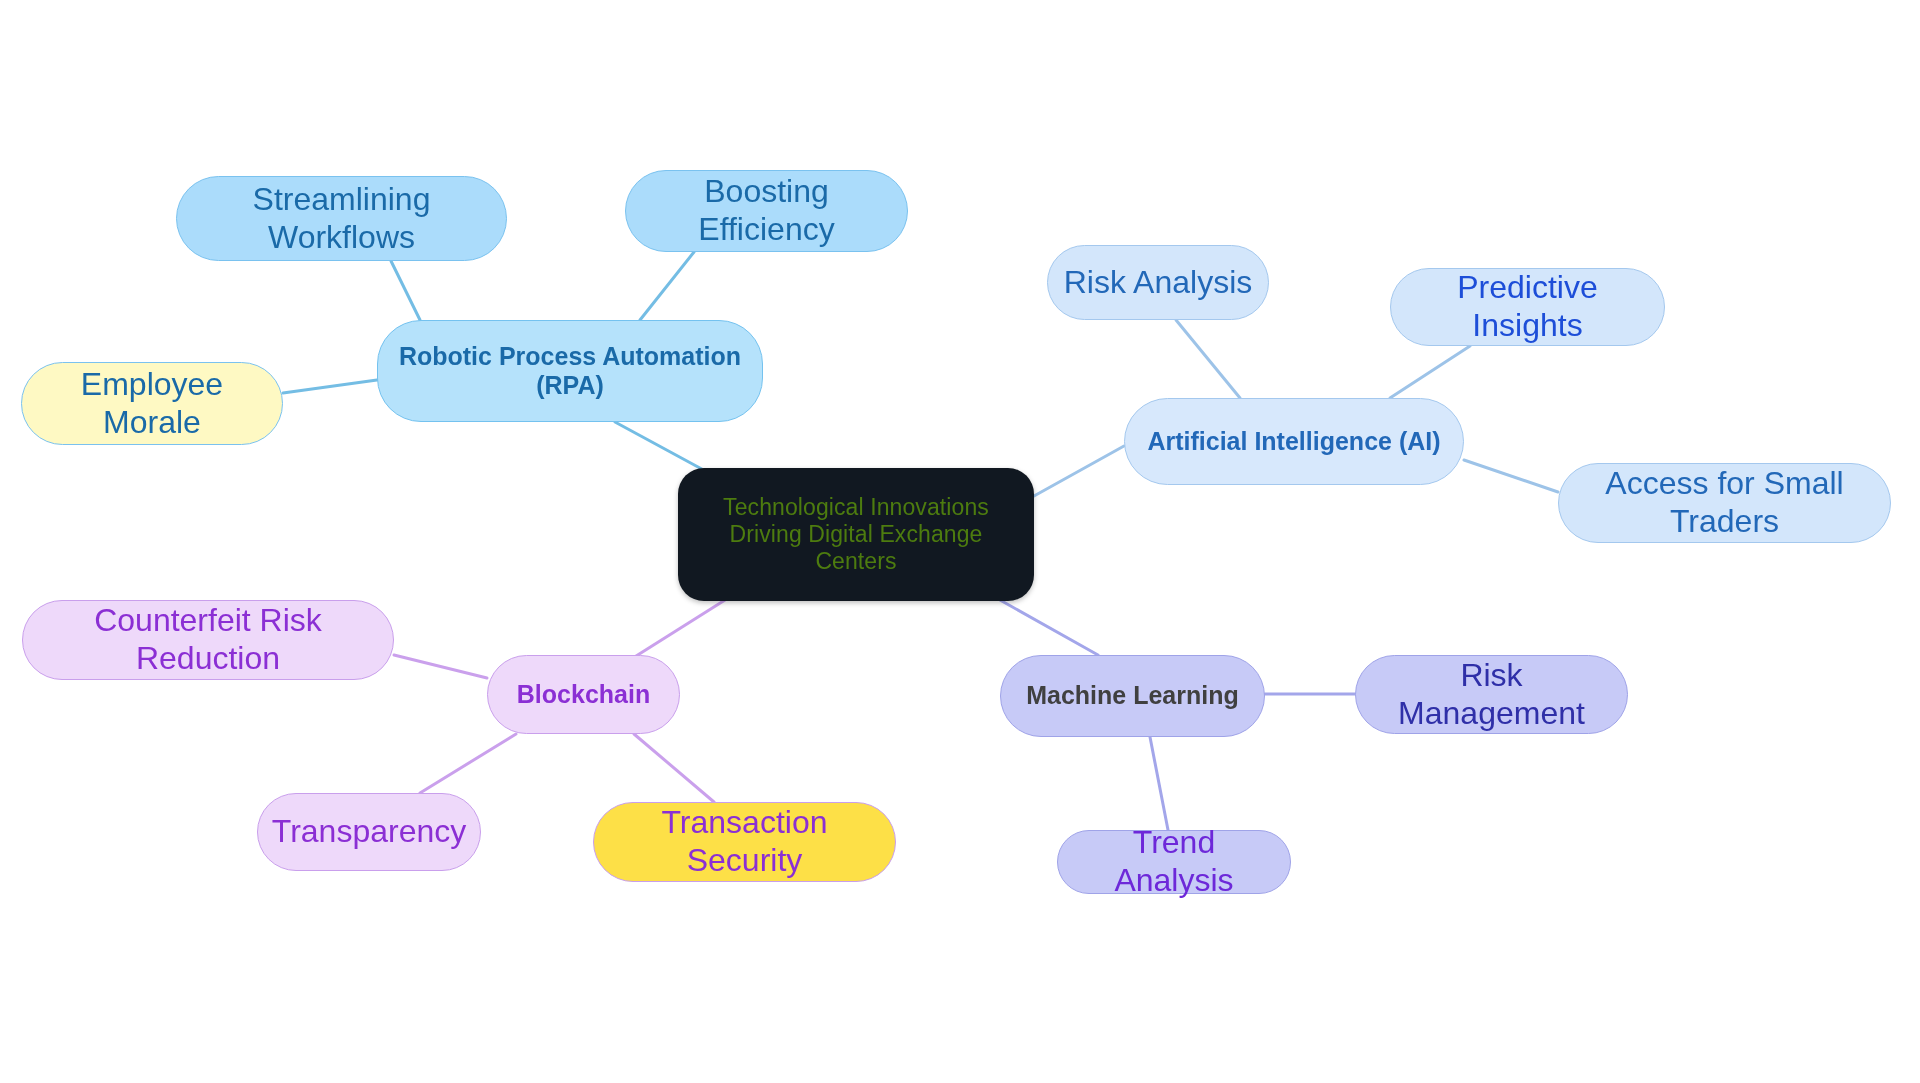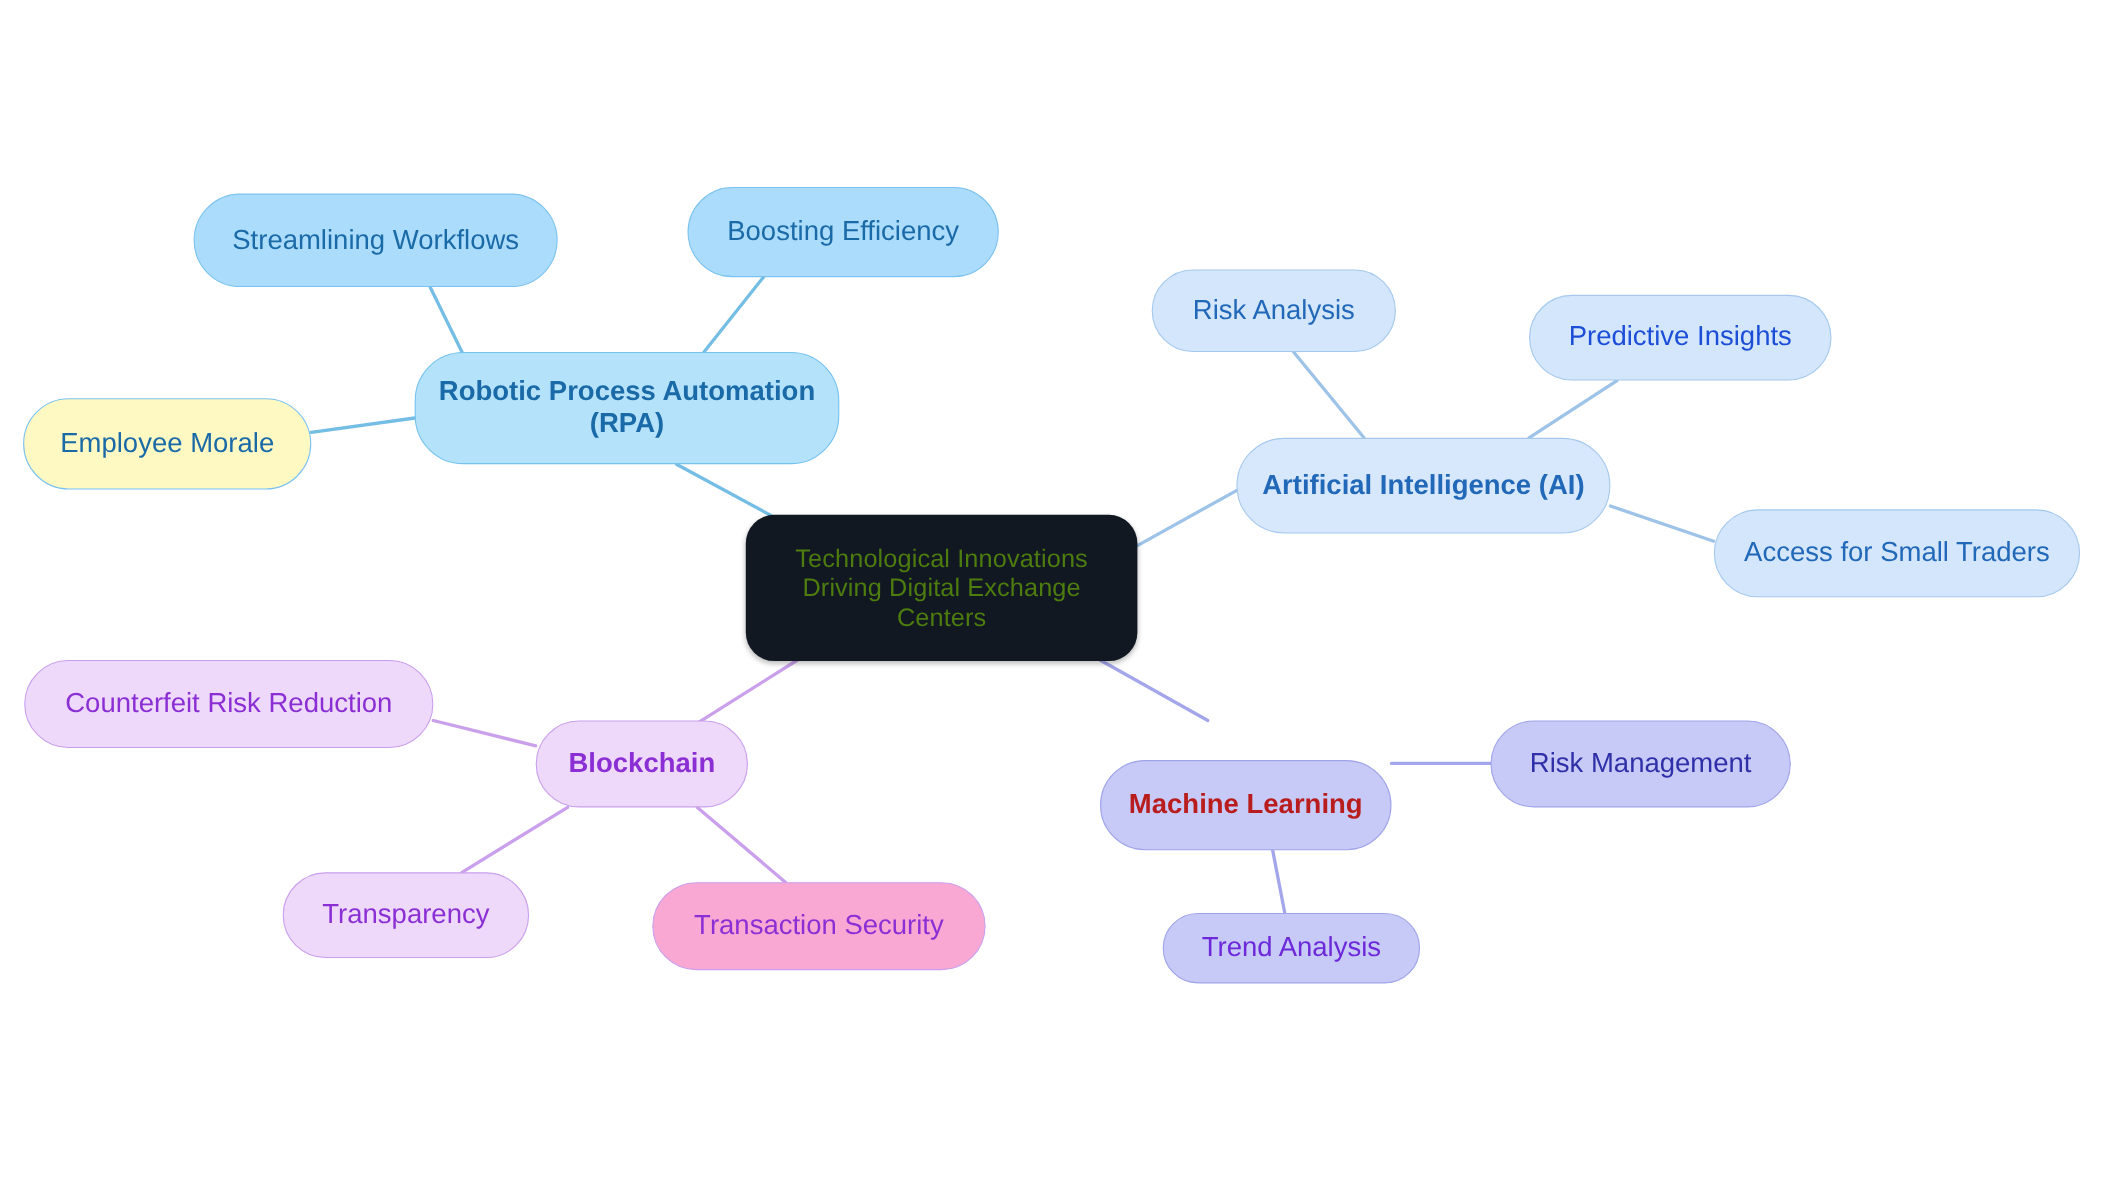--- a/index.html
+++ b/index.html
@@ -46,21 +46,21 @@
     border-width: 0;
     font-size: 23px;
     letter-spacing: 0.1px;
     box-shadow: 0 2px 5px rgba(0,0,0,0.25);
   }
   .node-branch {
     font-size: 25px;
     font-weight: bold;
   }
   .node-leaf {
-    font-size: 25px;
+    font-size: 32px;
     text-align: center;
   }
 </style>
 </head>
 <body>
 
 <div id="mindmap-canvas">
 
   <svg id="edge-layer" viewBox="0 0 1920 1083">
       <line x1="722" y1="480" x2="615" y2="422" stroke="#74bde4" stroke-width="3" stroke-linecap="round"></line>
@@ -83,22 +83,22 @@
   <div id="node-layer">
       <div class="node node-root" style="left: 678px; top: 468px; width: 356px; height: 133px; background: rgb(17, 24, 33); color: #4d7c0f; border-color: rgb(17, 24, 33);"><span>Technological Innovations Driving Digital Exchange Centers</span></div>
       <div class="node node-branch" style="left: 377px; top: 320px; width: 386px; height: 102px; background: rgb(181, 226, 251); color: rgb(26, 106, 168); border-color: rgb(116, 194, 239);"><span>Robotic Process Automation (RPA)</span></div>
       <div class="node node-leaf" style="left: 176px; top: 176px; width: 331px; height: 85px; background: rgb(171, 220, 251); color: rgb(26, 106, 168); border-color: rgb(122, 194, 239);"><span>Streamlining Workflows</span></div>
       <div class="node node-leaf" style="left: 625px; top: 170px; width: 283px; height: 82px; background: rgb(171, 220, 251); color: rgb(26, 106, 168); border-color: rgb(122, 194, 239);"><span>Boosting Efficiency</span></div>
       <div class="node node-leaf" style="left: 21px; top: 362px; width: 262px; height: 83px; background: #fef9c3; color: rgb(26, 106, 168); border-color: rgb(122, 194, 239);"><span>Employee Morale</span></div>
       <div class="node node-branch" style="left: 1124px; top: 398px; width: 340px; height: 87px; background: rgb(215, 232, 252); color: rgb(34, 104, 184); border-color: rgb(164, 200, 238);"><span>Artificial Intelligence (AI)</span></div>
       <div class="node node-leaf" style="left: 1047px; top: 245px; width: 222px; height: 75px; background: rgb(211, 230, 251); color: rgb(34, 104, 184); border-color: rgb(164, 200, 238);"><span>Risk Analysis</span></div>
       <div class="node node-leaf" style="left: 1390px; top: 268px; width: 275px; height: 78px; background: rgb(211, 230, 251); color: #1d4ed8; border-color: rgb(164, 200, 238);"><span>Predictive Insights</span></div>
       <div class="node node-leaf" style="left: 1558px; top: 463px; width: 333px; height: 80px; background: rgb(211, 230, 251); color: rgb(34, 104, 184); border-color: rgb(164, 200, 238);"><span>Access for Small Traders</span></div>
-      <div class="node node-branch" style="left: 1000px; top: 655px; width: 265px; height: 82px; background: rgb(199, 202, 247); color: #b91c1c; border-color: rgb(159, 163, 232); margin-top: 36px;"><span>Machine Learning</span></div>
+      <div class="node node-branch" style="left: 1000px; top: 655px; width: 265px; height: 82px; background: rgb(199, 202, 247); color: #404040; border-color: rgb(159, 163, 232);"><span>Machine Learning</span></div>
       <div class="node node-leaf" style="left: 1355px; top: 655px; width: 273px; height: 79px; background: rgb(199, 202, 247); color: rgb(47, 47, 168); border-color: rgb(159, 163, 232);"><span>Risk Management</span></div>
       <div class="node node-leaf" style="left: 1057px; top: 830px; width: 234px; height: 64px; background: rgb(199, 202, 247); color: #6d28d9; border-color: rgb(159, 163, 232);"><span>Trend Analysis</span></div>
       <div class="node node-branch" style="left: 487px; top: 655px; width: 193px; height: 79px; background: rgb(238, 217, 250); color: rgb(139, 47, 212); border-color: rgb(201, 159, 236);"><span>Blockchain</span></div>
       <div class="node node-leaf" style="left: 22px; top: 600px; width: 372px; height: 80px; background: rgb(238, 217, 250); color: rgb(139, 47, 212); border-color: rgb(201, 159, 236);"><span>Counterfeit Risk Reduction</span></div>
       <div class="node node-leaf" style="left: 257px; top: 793px; width: 224px; height: 78px; background: rgb(238, 217, 250); color: rgb(139, 47, 212); border-color: rgb(201, 159, 236);"><span>Transparency</span></div>
-      <div class="node node-leaf" style="left: 593px; top: 802px; width: 303px; height: 80px; background: #f9a8d4; color: rgb(139, 47, 212); border-color: rgb(201, 159, 236);"><span>Transaction Security</span></div>
+      <div class="node node-leaf" style="left: 593px; top: 802px; width: 303px; height: 80px; background: #fde047; color: rgb(139, 47, 212); border-color: rgb(201, 159, 236);"><span>Transaction Security</span></div>
     </div>
 
 </div>
 
 </body></html>

